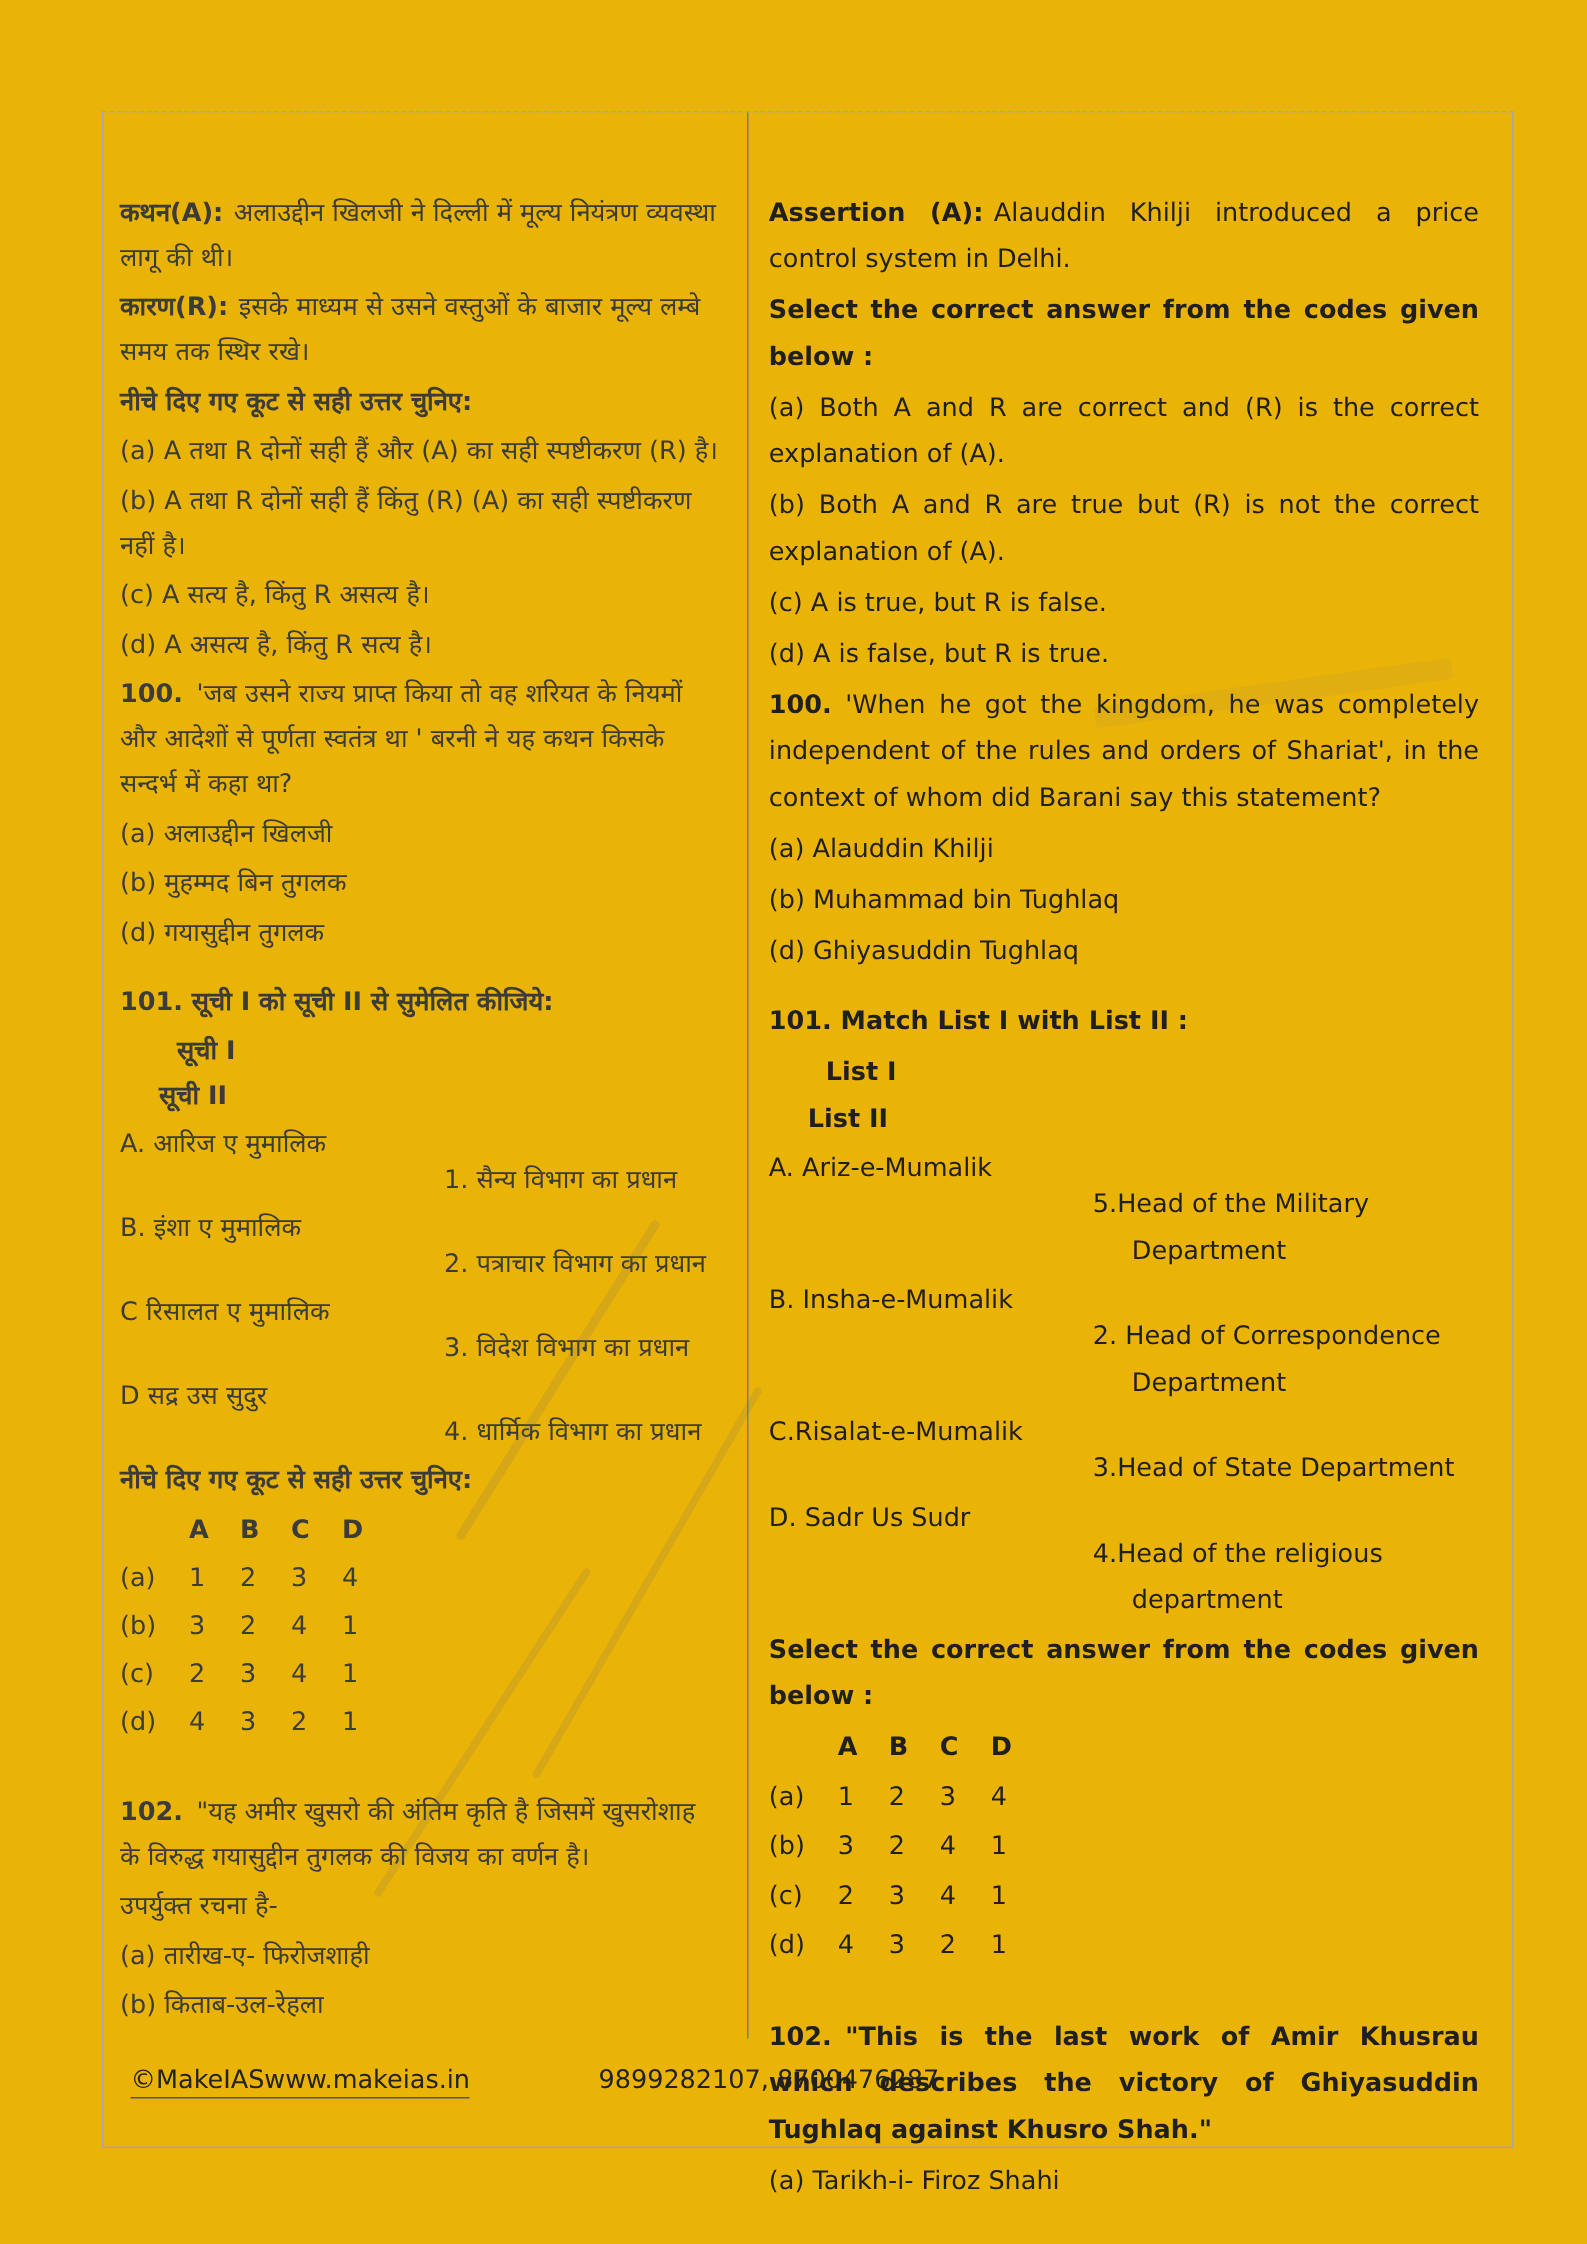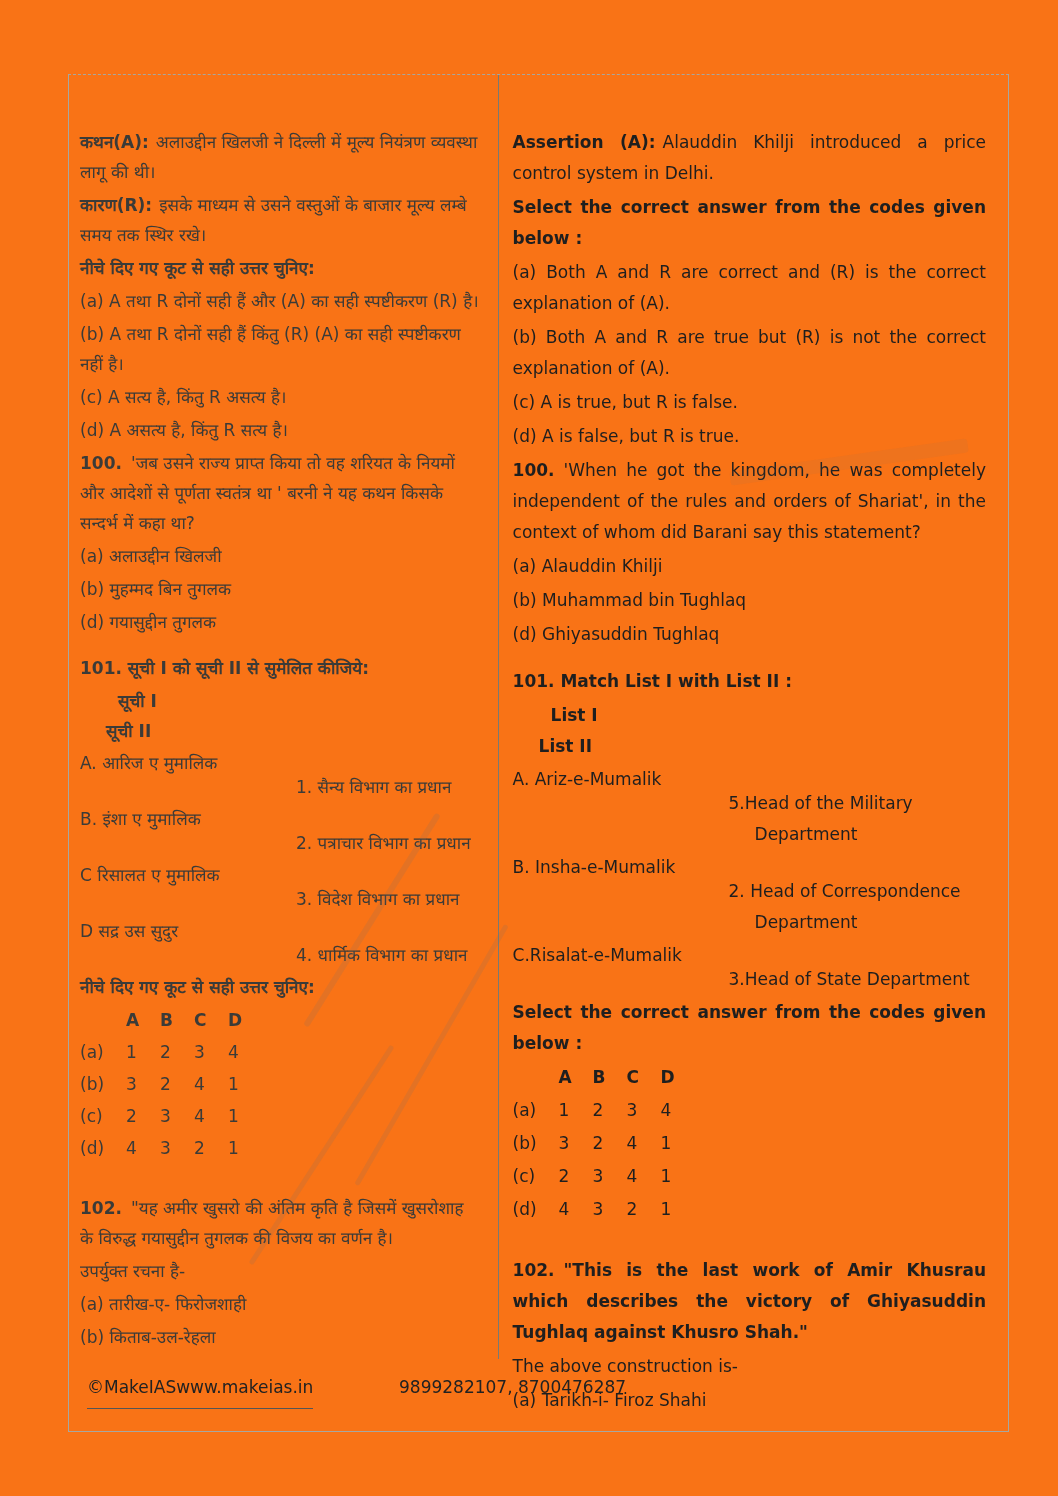--- a/index.html
+++ b/index.html
@@ -1,19 +1,19 @@
 <!DOCTYPE html>
 <html><head>
 <meta charset="utf-8">
 <style>
   * { box-sizing: border-box; }
   html,body { margin:0; padding:0; background:#ffffff; }
   .page {
     position:relative; width:1058px; height:1496px;
-    background:#f97316; overflow:hidden;
+    background:#eab308; overflow:hidden;
     font-family:"DejaVu Sans","Liberation Sans",sans-serif;
     color:#262626;
   }
   .frame {
     position:absolute; left:68px; top:74px; width:941px; height:1358px;
     border:1px solid #a7a7a0; border-top-style:dashed;
   }
   .divider { position:absolute; left:429px; top:0; width:1px; height:1284px; background:#7a7a73; }
   .columns { display:flex; padding-top:52px; }
   .col-left  { width:429px; padding:0 16px 0 11px; font-size:17px; line-height:30px; color:#3b3b38; }
@@ -30,21 +30,21 @@
   .mh2 { padding-left:26px; }
   .match-row { display:flex; margin-bottom:2px; text-align:left;gap:32px; }
   .m-left  { flex:0 0 184px; }
   .m-right { flex:1; padding-left:26px; text-indent:-26px;margin-top:24px; }
   .codes { margin-top:2px; text-align:left; }
   .code-row { display:flex; margin-bottom:2px; }
   .c-label { width:46px; }
   .c-cell  { width:34px; }
   .code-head .c-cell { font-weight:bold; }
   .footer { position:absolute; left:0; bottom:34px; width:100%; font-size:17px; color:#222; }
-  .f-brand { margin-left:18px; border-bottom:1px solid #555; padding-bottom:11px; }
+  .f-brand { margin-left:18px; border-bottom:1px solid #555; padding-bottom:1px; }
   .f-phones { position:absolute; left:330px; top:0; }
   .streak { position:absolute; background:rgba(110,110,110,0.16); border-radius:3px; }
   .streak.light { background:rgba(120,120,120,0.08); }
 </style>
 </head>
 <body>
 
 <div class="page">
   <div class="frame">
     <div class="divider"></div>
@@ -175,20 +175,24 @@
             <span class="m-right">5.Head of the Military Department</span>
           </div>
           <div class="match-row">
             <span class="m-left">B. Insha-e-Mumalik</span>
             <span class="m-right">2. Head of Correspondence Department</span>
           </div>
           <div class="match-row">
             <span class="m-left">C.Risalat-e-Mumalik</span>
             <span class="m-right">3.Head of State Department</span>
           </div>
+          <div class="match-row">
+            <span class="m-left">D. Sadr Us Sudr</span>
+            <span class="m-right">4.Head of the religious department</span>
+          </div>
           <p class="ln bold">Select the correct answer from the codes given below :</p>
           <div class="codes">
             <div class="code-row code-head">
               <span class="c-label"></span>
               <span class="c-cell">A</span>
               <span class="c-cell">B</span>
               <span class="c-cell">C</span>
               <span class="c-cell">D</span>
             </div>
             <div class="code-row">
@@ -217,21 +221,20 @@
               <span class="c-cell">4</span>
               <span class="c-cell">3</span>
               <span class="c-cell">2</span>
               <span class="c-cell">1</span>
             </div>
           </div>
         </section>
 
         <section class="gap-c">
           <p class="ln bold"><b class="qnum">102.</b><span>"This is the last work of Amir Khusrau which describes the victory of Ghiyasuddin Tughlaq against Khusro Shah."</span></p>
-          <p class="ln">The above construction is-</p>
           <p class="ln">(a) Tarikh-i- Firoz Shahi</p>
         </section>
 
       </div>
     </div>
 
     <div class="footer">
       <span class="f-brand">©MakeIASwww.makeias.in</span>
       <span class="f-phones">9899282107, 8700476287</span>
     </div>

